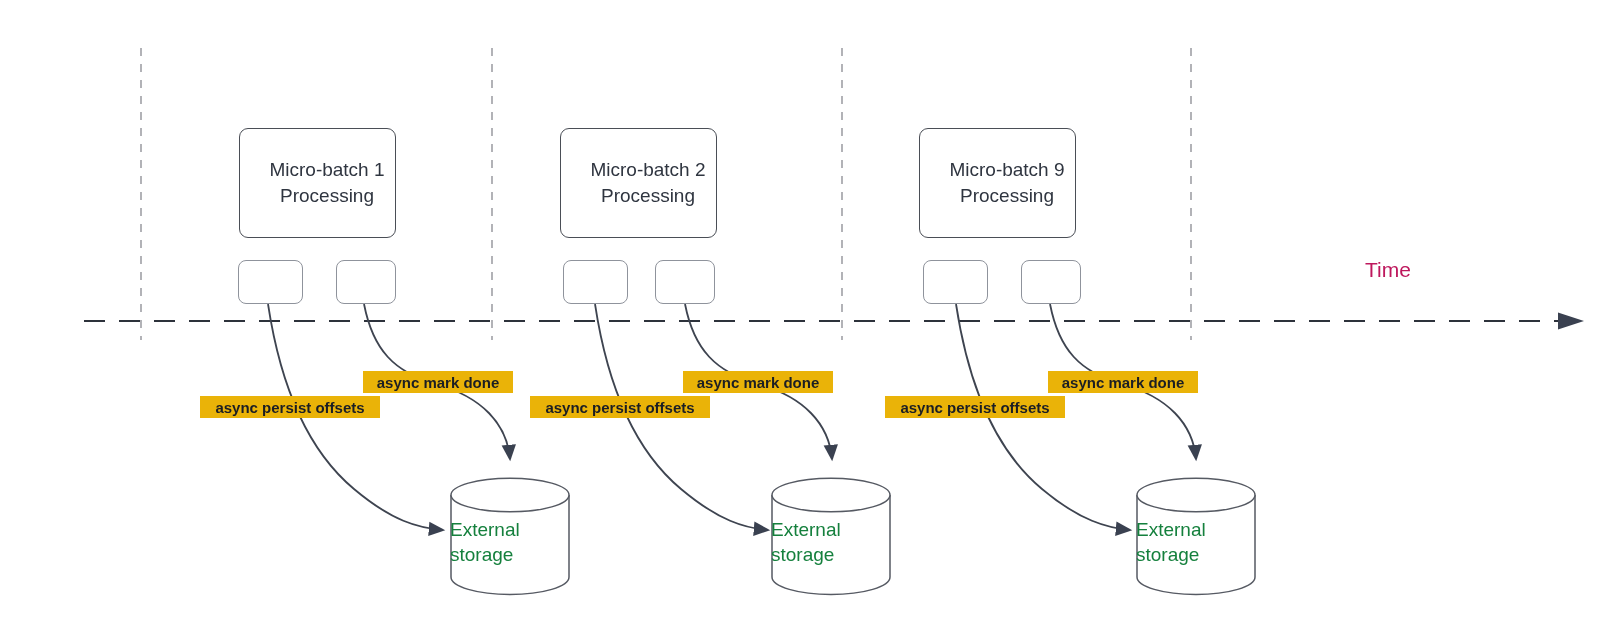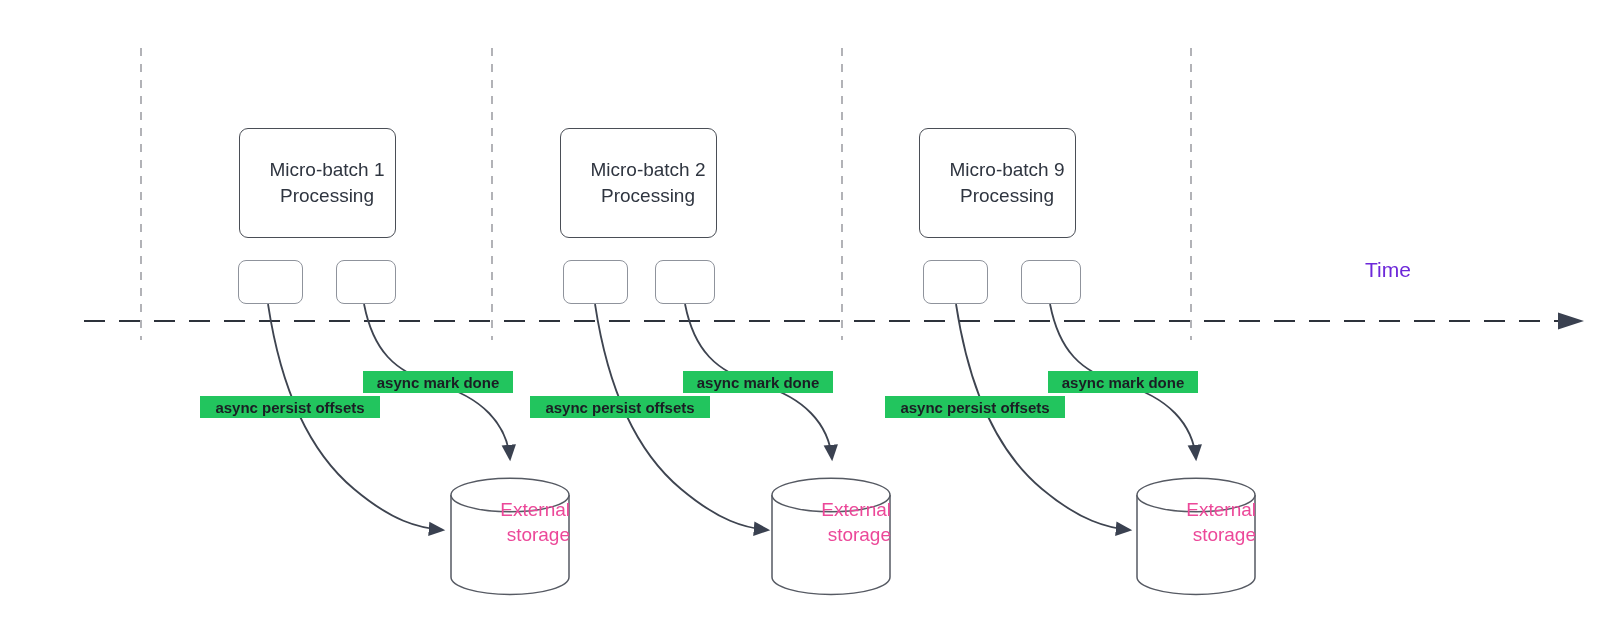--- a/index.html
+++ b/index.html
@@ -24,39 +24,39 @@
     border:1.6px solid #8f939c;border-radius:8px;box-sizing:border-box;
   }
   .chipA{width:65px}.chipB{width:60px}
   .g1.chipA{left:238px}.g1.chipB{left:336px}
   .g2.chipA{left:563px}.g2.chipB{left:655px}
   .g3.chipA{left:923px}.g3.chipB{left:1021px}
 
   
   .arrow-label{
     position:absolute;height:22px;display:flex;align-items:center;justify-content:center;
-    background:#22c55e;color:#1b1e24;font-size:15px;font-weight:bold;white-space:nowrap;
+    background:#eab308;color:#1b1e24;font-size:15px;font-weight:bold;white-space:nowrap;
   }
   .persist-label{top:396px;width:180px;}
   .mark-label{top:371px;width:150px;}
   .g1.persist-label{left:200px}.g2.persist-label{left:530px}.g3.persist-label{left:885px}
   .g1.mark-label{left:363px}.g2.mark-label{left:683px}.g3.mark-label{left:1048px}
 
   
   .cyl{position:absolute;top:477px;width:120px;height:119px;}
   .g1.cyl{left:450px}.g2.cyl{left:771px}.g3.cyl{left:1136px}
   .cyl svg{position:absolute;left:0;top:0;}
   .cyl .cyl-text{
-    position:absolute;left:0;top:20px;width:120px;text-align:right;
-    color:#ec4899;font-size:19px;line-height:25px;
+    position:absolute;left:0;top:40px;width:120px;text-align:left;
+    color:#15803d;font-size:19px;line-height:25px;
   }
 
   .time-label{
     position:absolute;left:1313px;top:258px;width:150px;text-align:center;
-    color:#6d28d9;font-size:21px;
+    color:#be185d;font-size:21px;
   }
 </style>
 </head>
 <body>
 
 <div class="canvas">
 
   <svg class="strokes">
     <defs>
       <marker id="arrow" viewBox="0 0 12 12" refX="9.5" refY="6" markerWidth="10" markerHeight="10" orient="auto-start-reverse">

